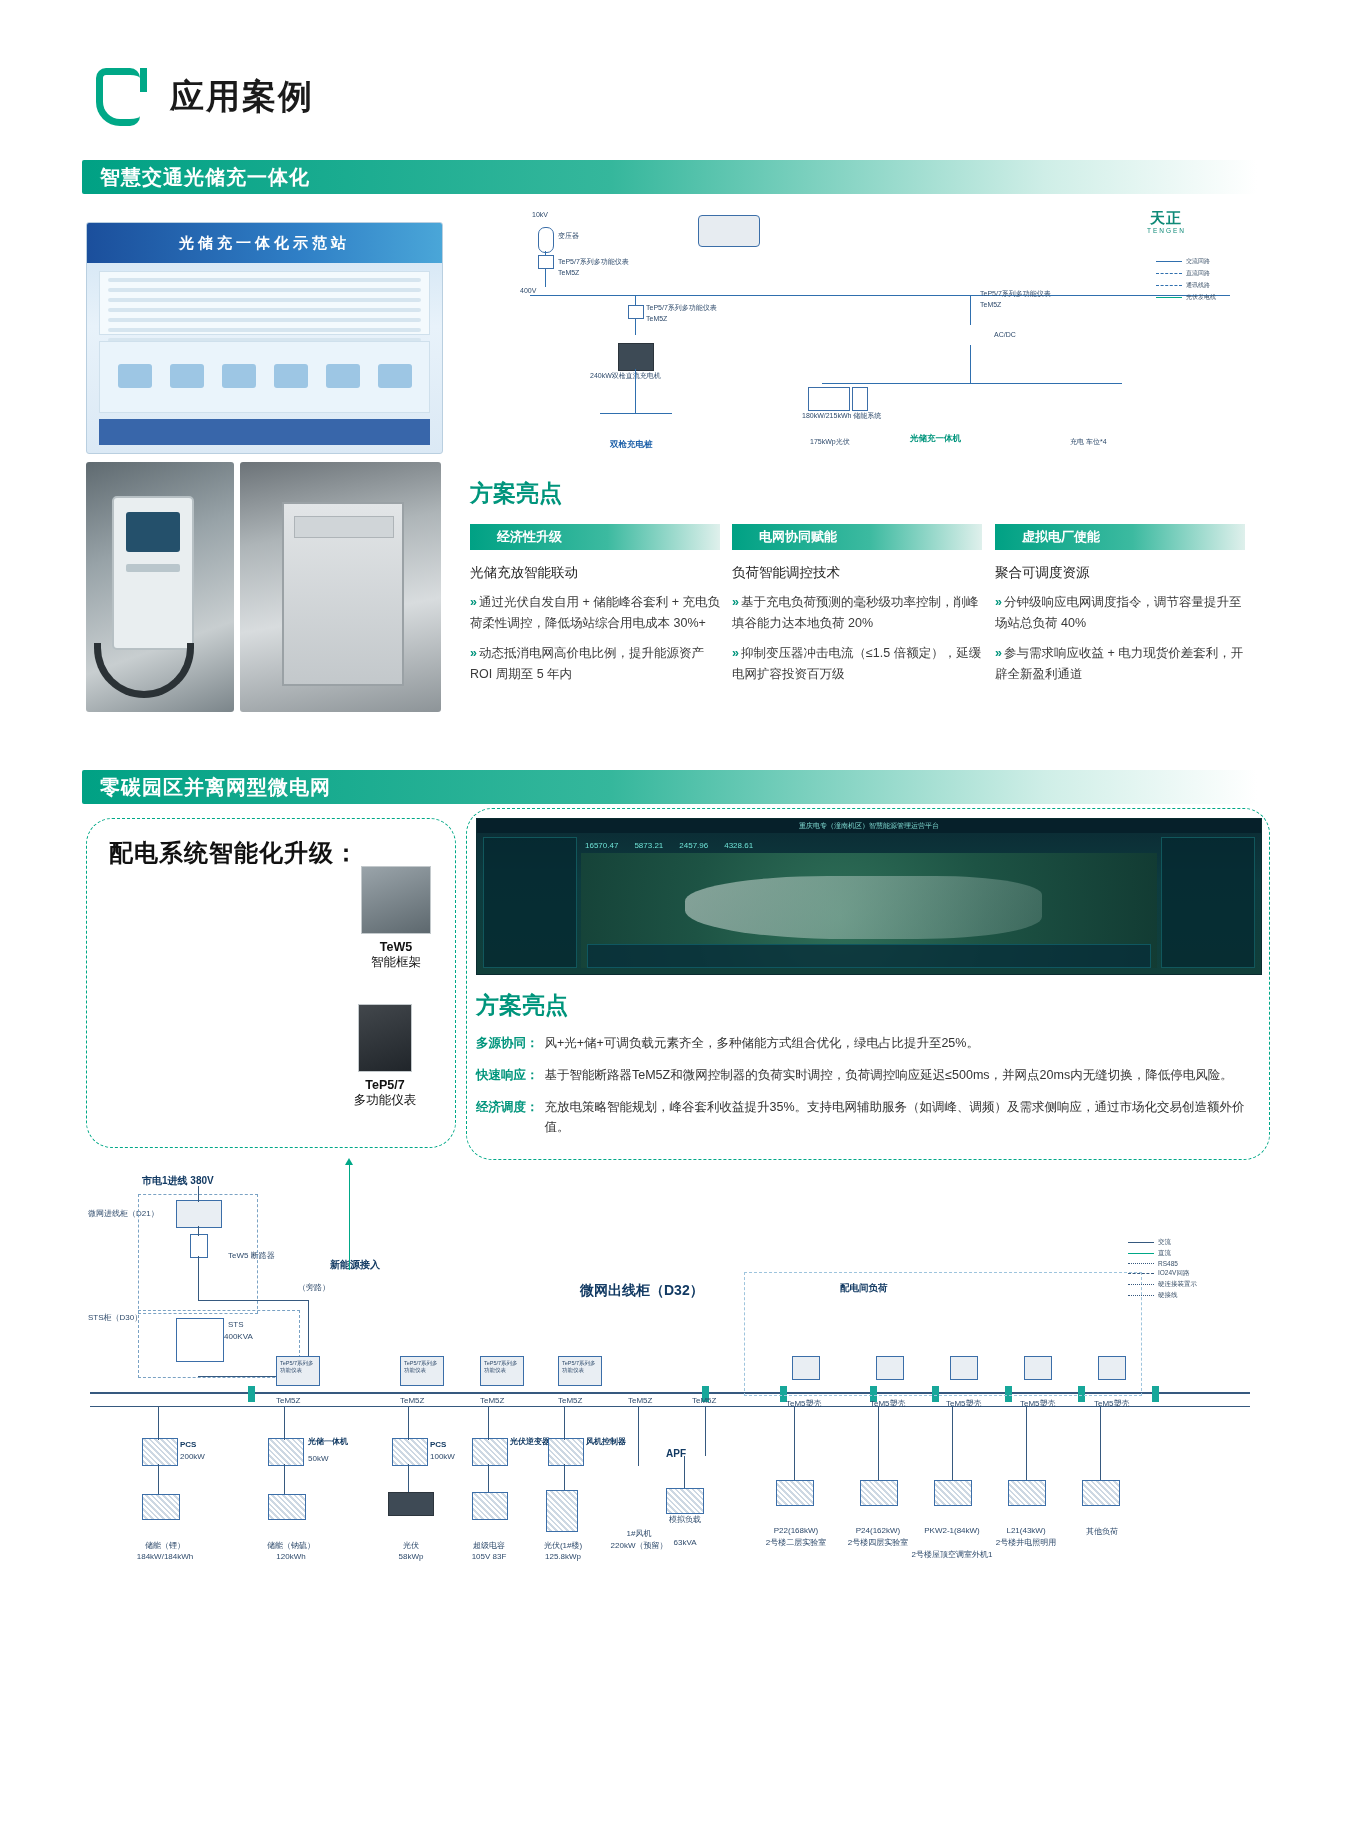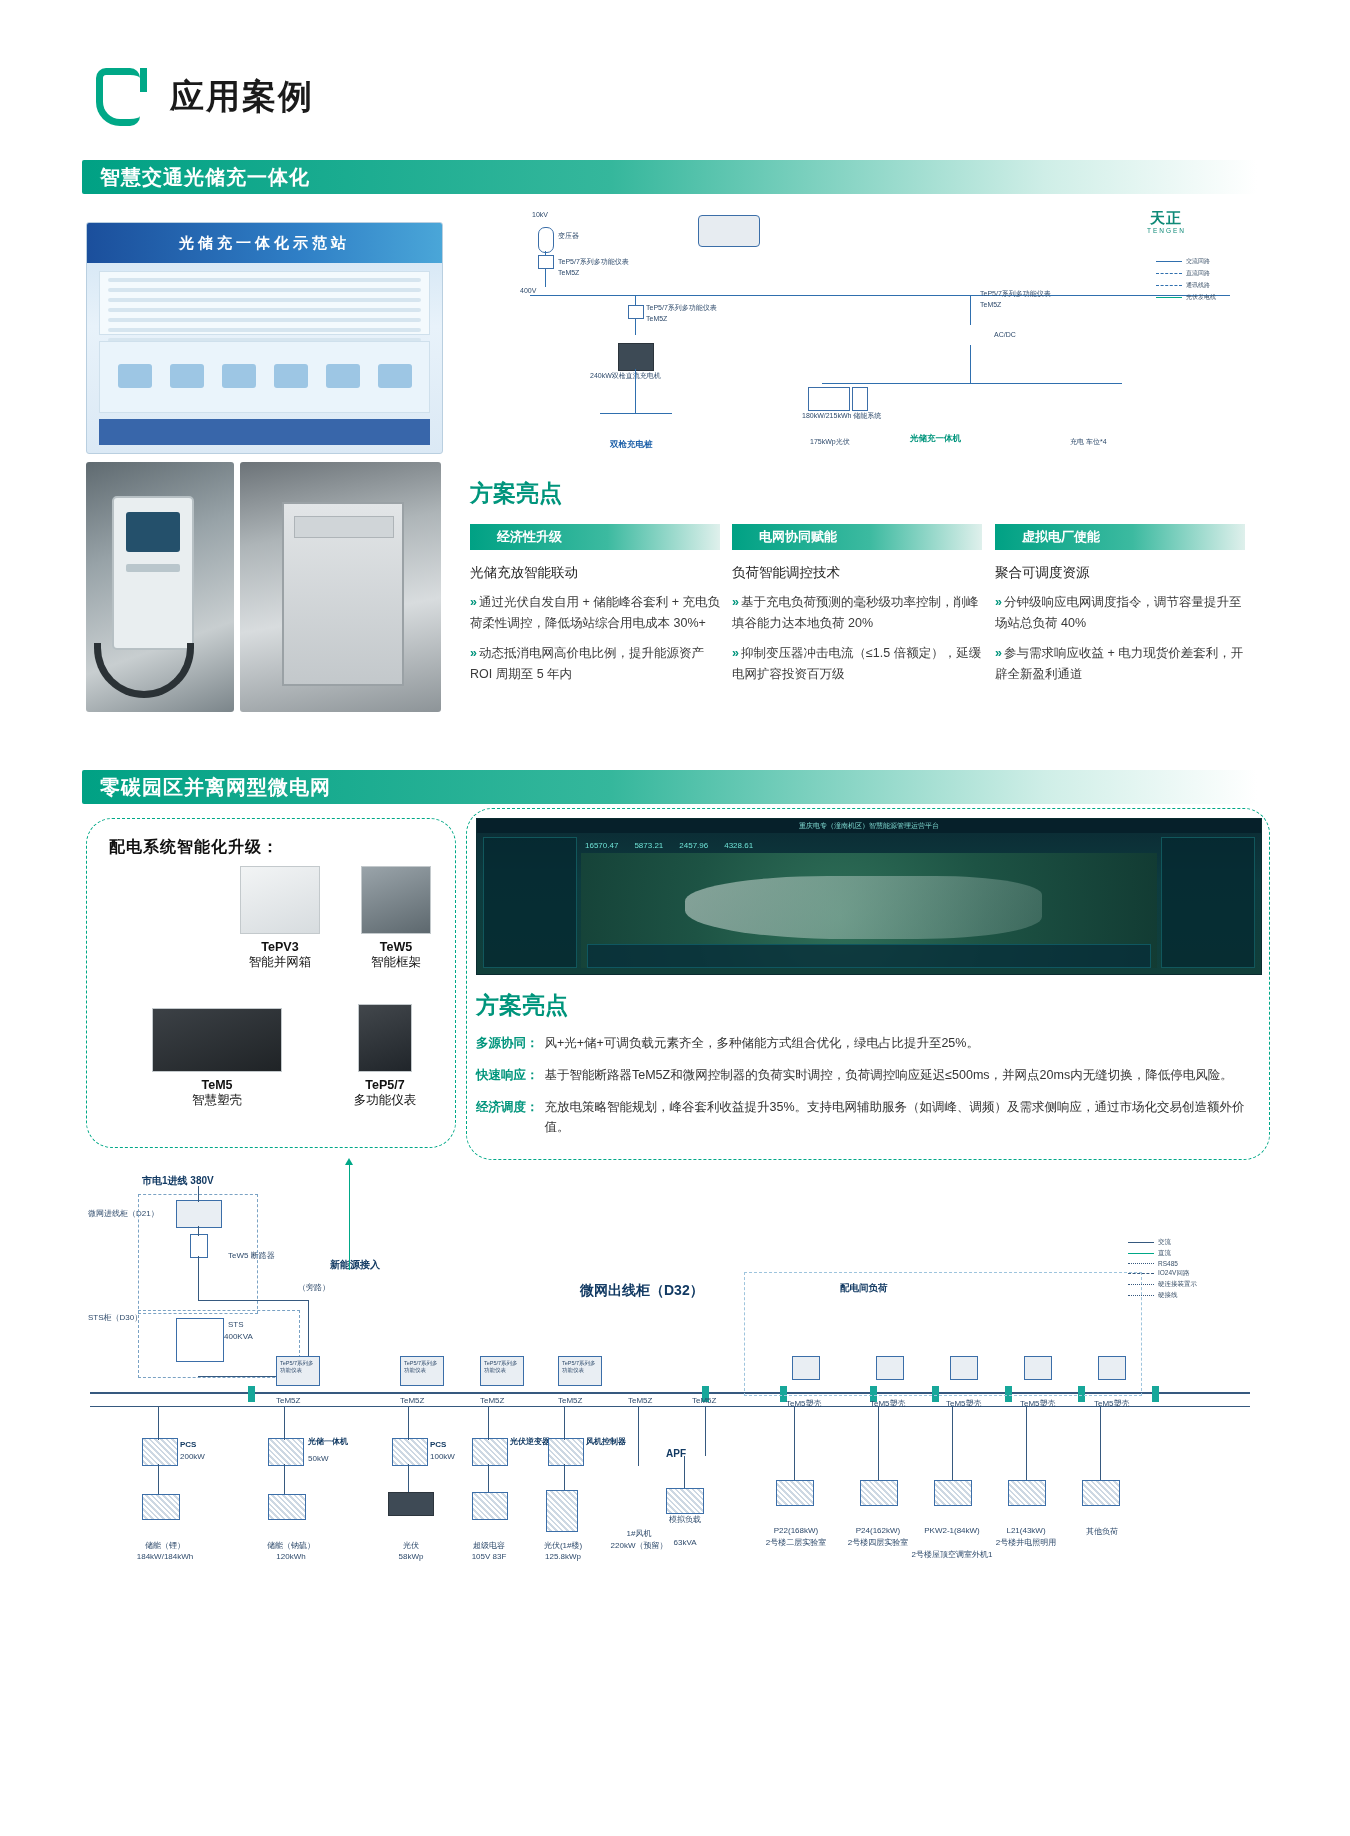--- a/index.html
+++ b/index.html
@@ -92,21 +92,21 @@
   }
   .hl-col .lead{font-size:13.5px;margin-top:14px;color:#222;}
   .hl-col p{font-size:12.5px;line-height:1.65;color:#3a3a3a;margin:10px 0 0 0;}
   .hl-col p .bq{color:#00957c;font-weight:bold;margin-right:2px;}
 
   
   .dashed-card{
     position:absolute;left:86px;top:818px;width:370px;height:330px;
     border:1.5px dashed #00a887;border-radius:26px;box-sizing:border-box;
   }
-  .dashed-card h3{position:absolute;left:22px;top:18px;margin:0;font-size:16px;font-weight:bold;color:#111;letter-spacing:1px;}
+  .dashed-card h3{position:absolute;left:22px;top:18px;margin:0;font-size:24px;font-weight:bold;color:#111;letter-spacing:1px;}
   .prod{position:absolute;text-align:center;}
   .prod .cap1{font-size:12.5px;font-weight:bold;margin-top:6px;color:#111;}
   .prod .cap2{font-size:12.5px;color:#111;}
   .prod .pic{background:linear-gradient(160deg,#f2f4f5,#d7dcdf);border:1px solid #c3c9cc;}
 
   .hmi{
     position:absolute;left:476px;top:818px;width:784px;height:155px;
     background:linear-gradient(180deg,#0b2a33 0%,#0d3b3f 40%,#113f3a 100%);
     border:1px solid #0a2b30;overflow:hidden;
   }
@@ -293,34 +293,24 @@
   </div>
 
   <div class="sec-bar" style="top:770px;">
     <span>零碳园区并离网型微电网</span>
   </div>
 
   <div class="dashed-card">
     <h3>配电系统智能化升级：</h3>
   </div>
 
-  <div class="prod" style="left:232px;top:866px;width:96px;">
-    <div class="pic" style="width:78px;height:66px;margin:0 auto;"></div>
-    <div class="cap1">TePV3</div>
-    <div class="cap2">智能并网箱</div>
-  </div>
   <div class="prod" style="left:348px;top:866px;width:96px;">
     <div class="pic" style="width:68px;height:66px;margin:0 auto;background:linear-gradient(160deg,#9aa4aa,#5d686e);"></div>
     <div class="cap1">TeW5</div>
     <div class="cap2">智能框架</div>
-  </div>
-  <div class="prod" style="left:142px;top:1008px;width:150px;">
-    <div class="pic" style="width:128px;height:62px;margin:0 auto;background:linear-gradient(160deg,#3c4146,#1f2326);"></div>
-    <div class="cap1">TeM5</div>
-    <div class="cap2">智慧塑壳</div>
   </div>
   <div class="prod" style="left:330px;top:1004px;width:110px;">
     <div class="pic" style="width:52px;height:66px;margin:0 auto;background:linear-gradient(160deg,#42474c,#20252a);"></div>
     <div class="cap1">TeP5/7</div>
     <div class="cap2">多功能仪表</div>
   </div>
 
   <div class="dash-outline"></div>
   <div class="hmi">
     <div class="bar">重庆电专（潼南机区）智慧能源管理运营平台</div>

